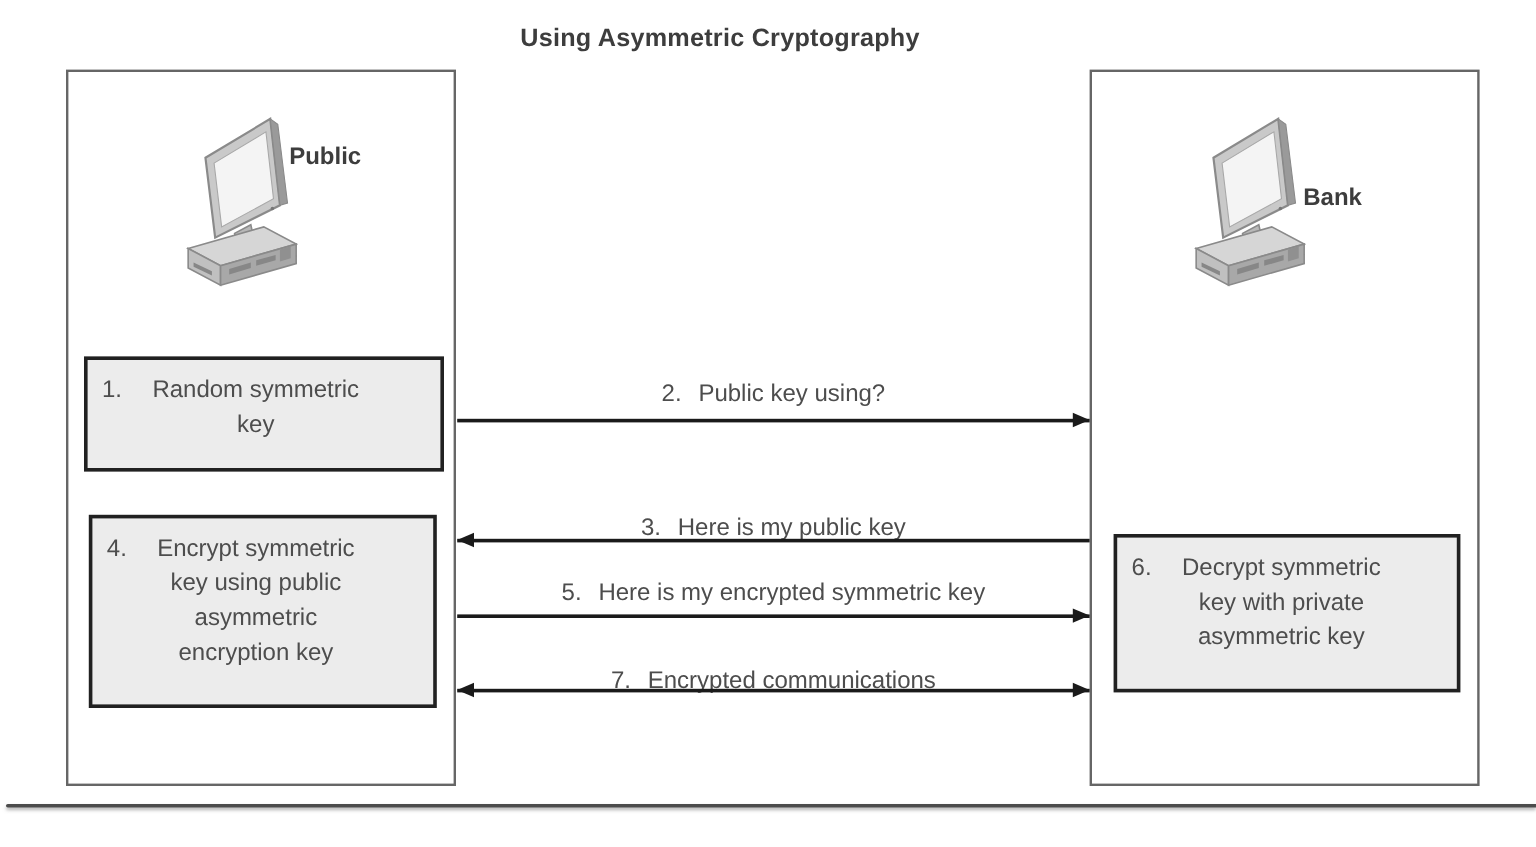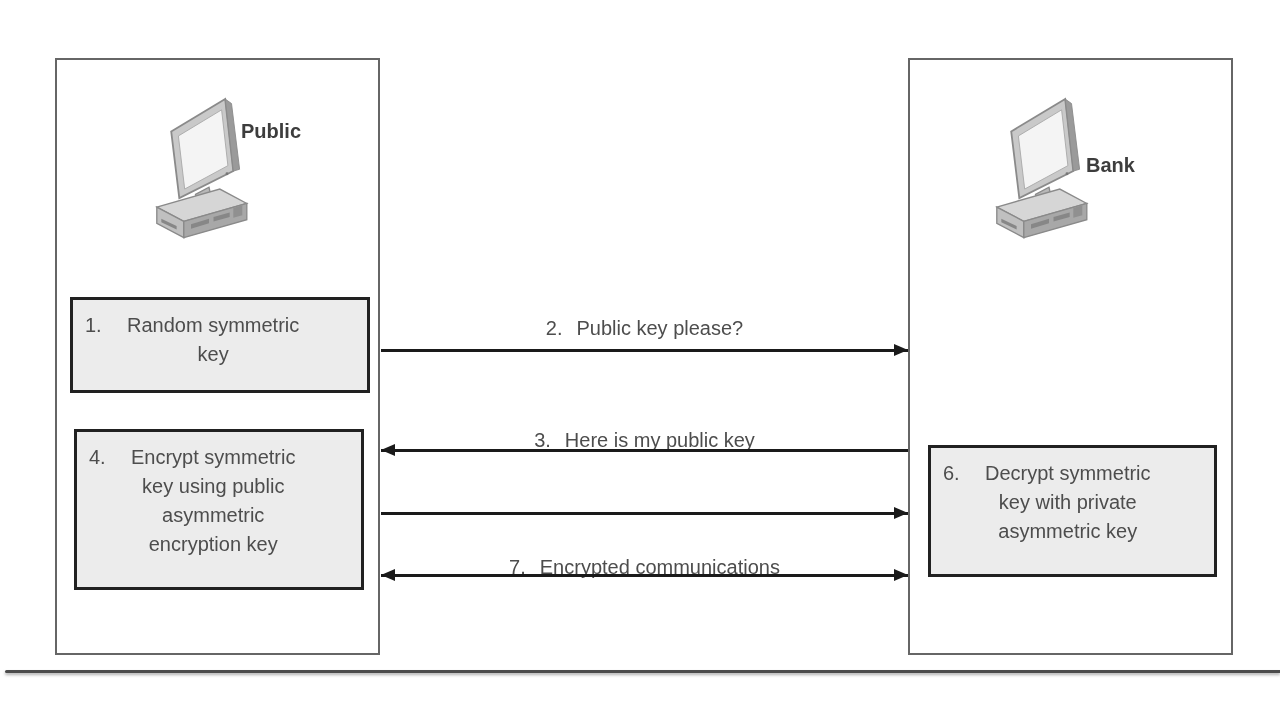--- a/index.html
+++ b/index.html
@@ -58,20 +58,21 @@
   .rule{
     position:absolute; left:5px; top:670px; width:1275px; height:3px;
     background:var(--rule); box-shadow:0 2px 3px rgba(110,110,110,.55); border-radius:2px 0 0 2px;
   }
 </style>
 </head>
 <body>
 
 <div class="diagram">
 
+  <div class="title">Using Asymmetric Cryptography</div>
 
   <div class="panel left"></div>
   <div class="panel right"></div>
 
   <svg class="pc alice" viewBox="0 0 120 175">
     <polygon points="28,48 88,12 97,92 37,122" fill="#c9c9c9" stroke="#8a8a8a" stroke-width="2"></polygon>
     <polygon points="88,12 95,17 104,90 97,92" fill="#9a9a9a" stroke="#8a8a8a" stroke-width="1"></polygon>
     <polygon points="36,53 84,24 91,86 43,112" fill="#f4f4f4" stroke="#a8a8a8" stroke-width="1"></polygon>
     <circle cx="90" cy="95" r="1.6" fill="#777"></circle>
     <polygon points="55,118 70,110 75,133 60,141" fill="#b8b8b8" stroke="#8a8a8a" stroke-width="1.5"></polygon>
@@ -114,29 +115,32 @@
 encryption key</span>
   </div>
   <div class="stepbox box6">
     <span class="num">6.</span>
     <span class="txt">Decrypt symmetric
 key with private
 asymmetric key</span>
   </div>
 
   <div class="msg-label l2">
-    <span class="num">2.</span><span>Public key please?</span>
+    <span class="num">2.</span><span>Public key using?</span>
   </div>
   <div class="arrow a2 head-right"></div>
 
   <div class="msg-label l3">
     <span class="num">3.</span><span>Here is my public key</span>
   </div>
   <div class="arrow a3 head-left"></div>
 
+  <div class="msg-label l5">
+    <span class="num">5.</span><span>Here is my encrypted symmetric key</span>
+  </div>
   <div class="arrow a5 head-right"></div>
 
   <div class="msg-label l7a">
     <span class="num">7.</span><span>Encrypted communications</span>
   </div>
   <div class="arrow a7 head-left head-right"></div>
 
   <div class="rule"></div>
 </div>
 

